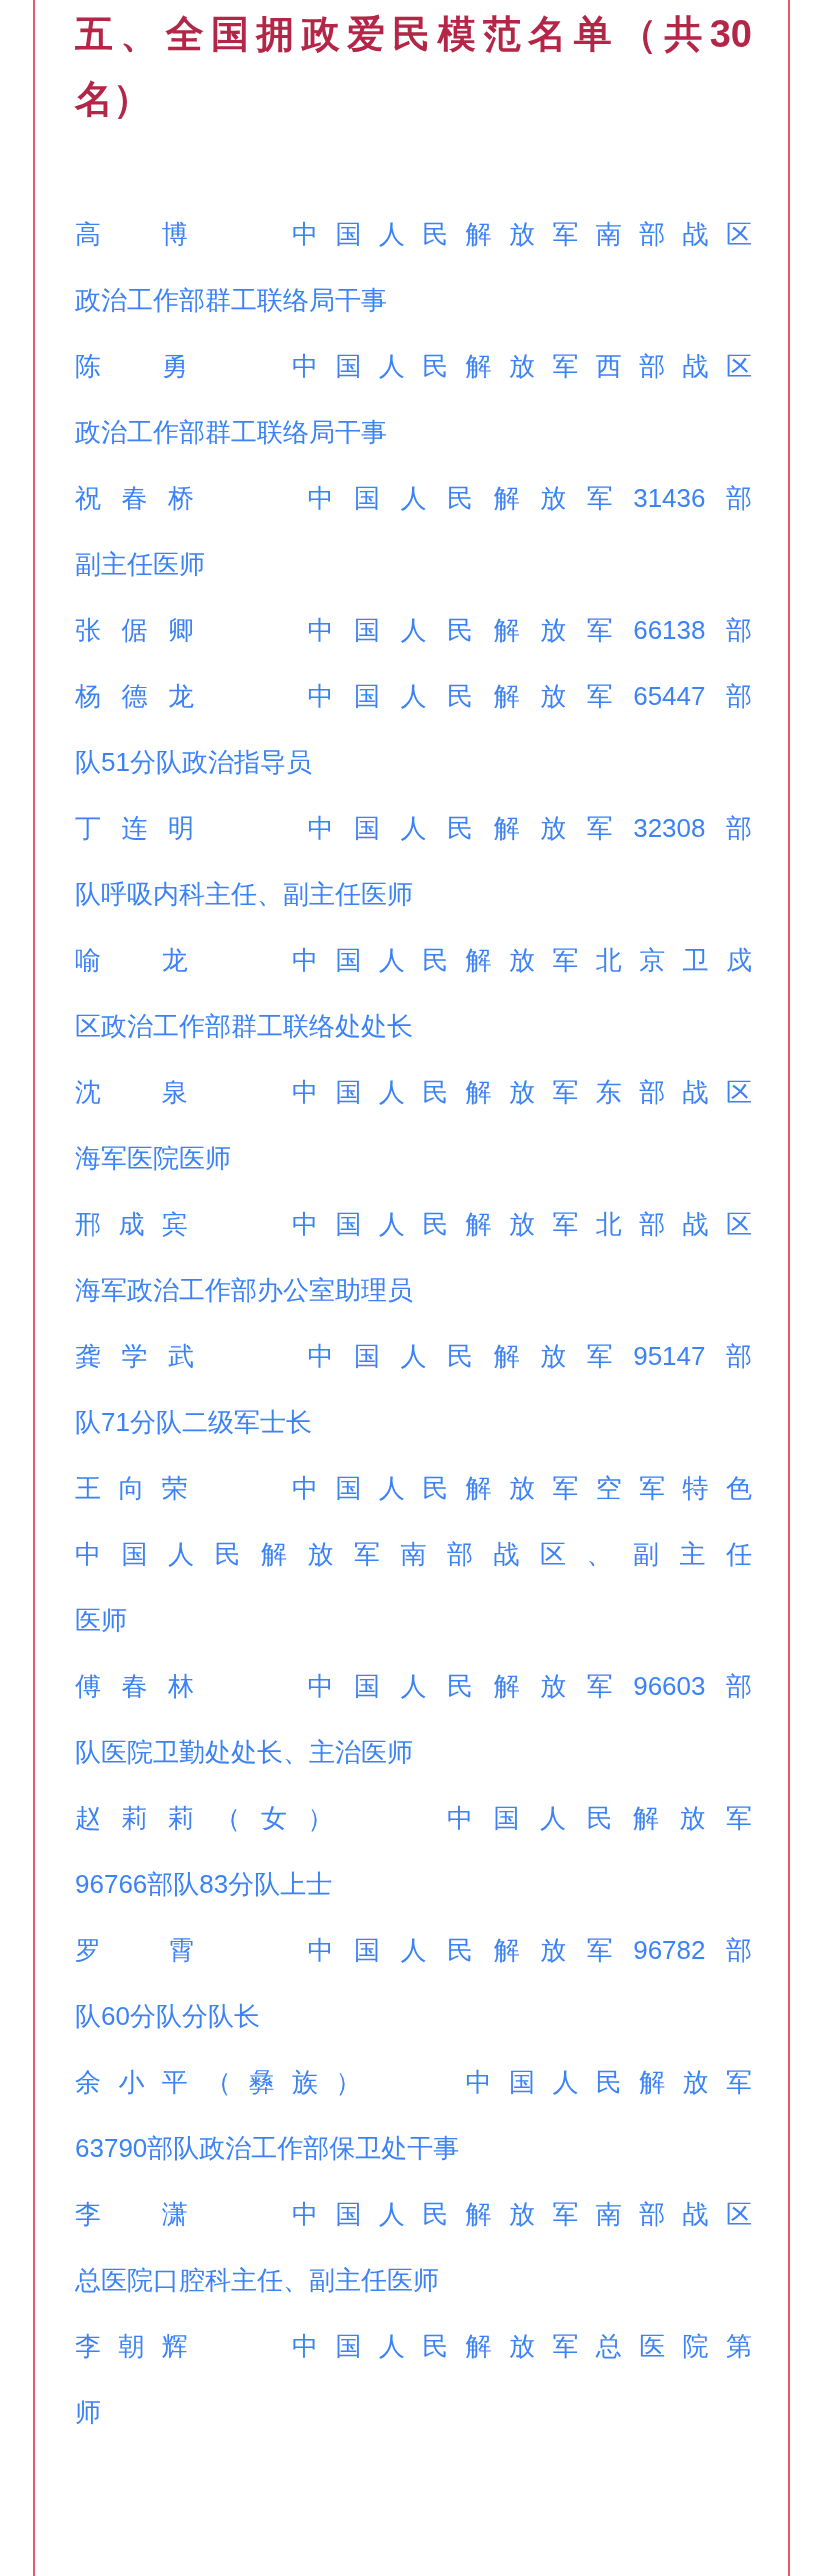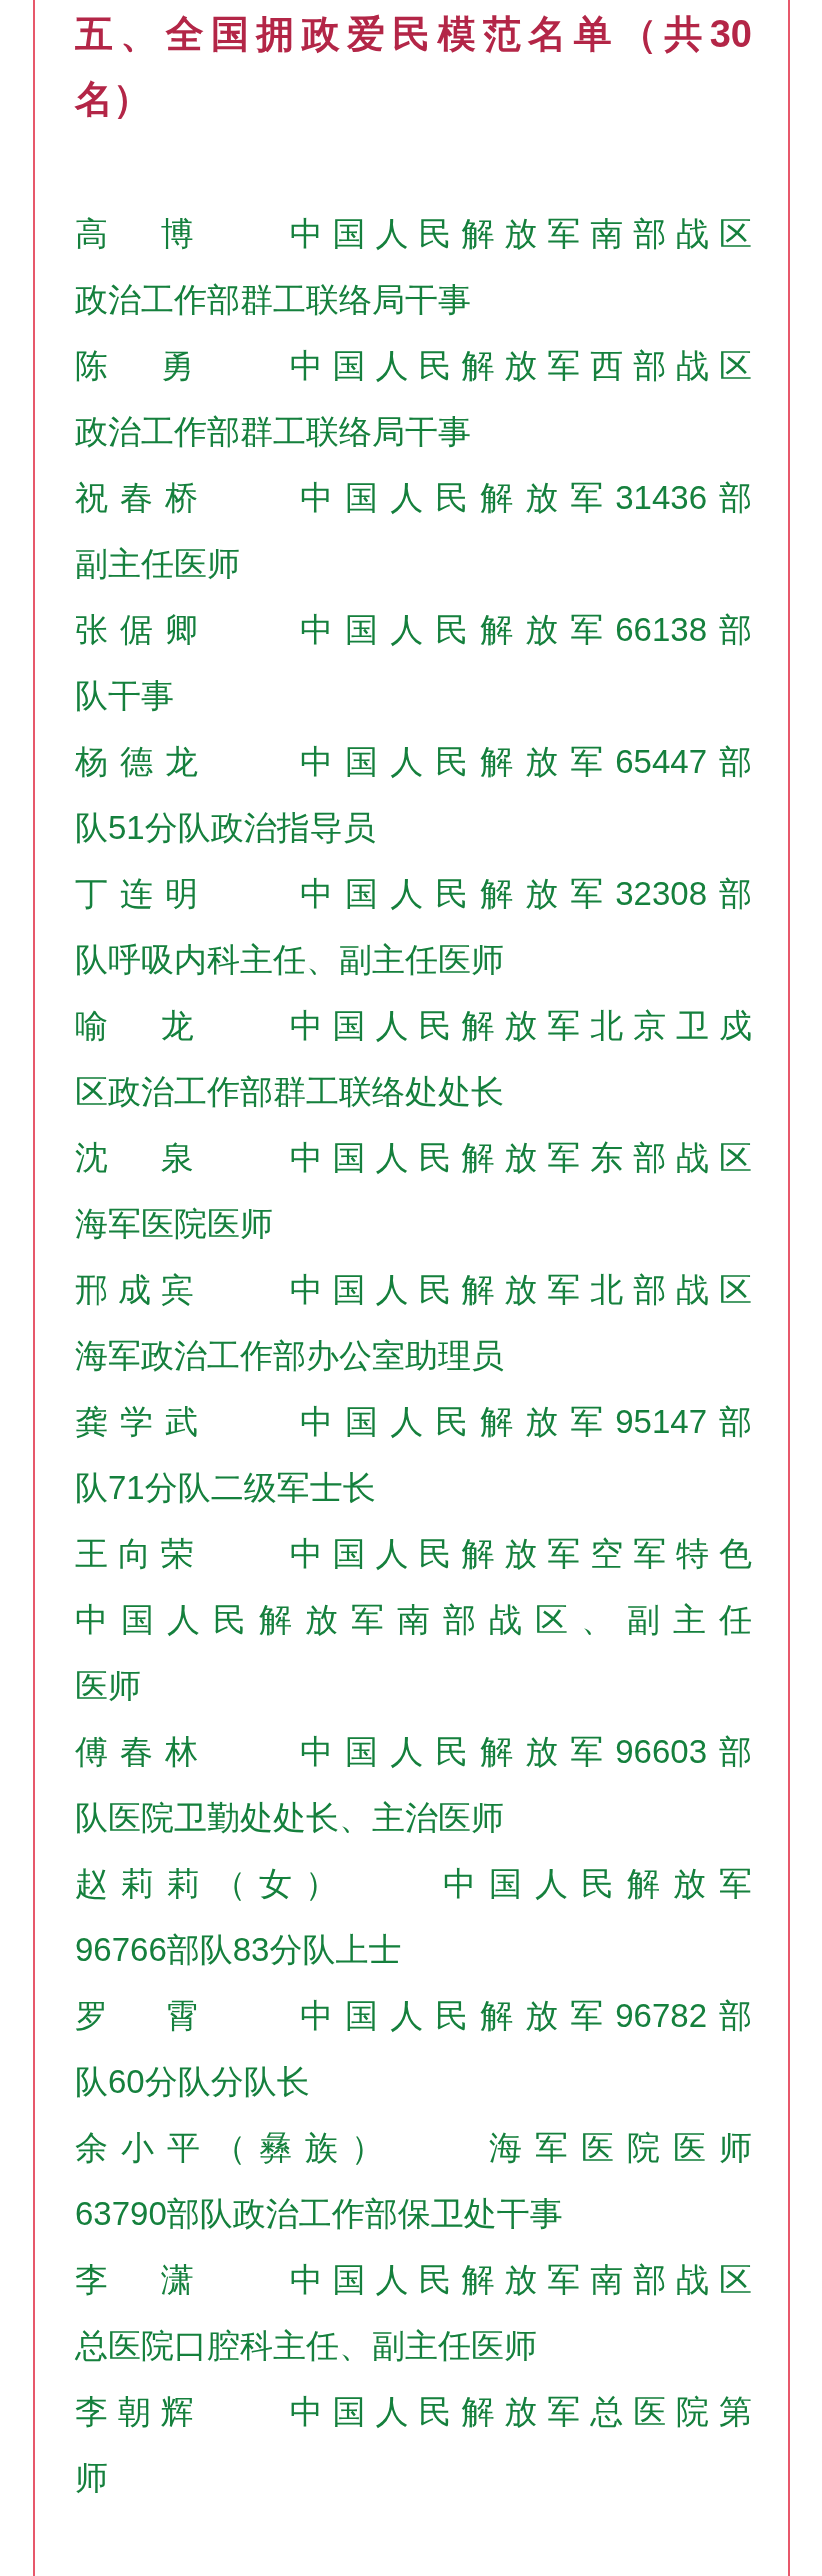--- a/index.html
+++ b/index.html
@@ -23,22 +23,22 @@
   }
   .title {
     padding-top: 1.5px;
     color: #b32647;
     font-size: 38px;
     font-weight: 700;
     line-height: 65px;
   }
   .body {
     margin-top: 69px;
-    color: #15803d;
-    font-size: 33px;
+    color: #3b82f6;
+    font-size: 26px;
     font-weight: 400;
     line-height: 66px;
   }
   .tline, .bline { white-space: pre; }
   .just {
     white-space: normal;
     text-align: justify;
     text-align-last: justify;
   }
 </style>
@@ -54,21 +54,20 @@
         <div class="tline">名）</div>
       </h1>
     <div class="body">
         <div class="bline just">高　博　　中国人民解放军南部战区</div>
         <div class="bline">政治工作部群工联络局干事</div>
         <div class="bline just">陈　勇　　中国人民解放军西部战区</div>
         <div class="bline">政治工作部群工联络局干事</div>
         <div class="bline just">祝春桥　　中国人民解放军31436部</div>
         <div class="bline">副主任医师</div>
         <div class="bline just">张倨卿　　中国人民解放军66138部</div>
-        <div class="bline">队干事</div>
         <div class="bline just">杨德龙　　中国人民解放军65447部</div>
         <div class="bline">队51分队政治指导员</div>
         <div class="bline just">丁连明　　中国人民解放军32308部</div>
         <div class="bline">队呼吸内科主任、副主任医师</div>
         <div class="bline just">喻　龙　　中国人民解放军北京卫戍</div>
         <div class="bline">区政治工作部群工联络处处长</div>
         <div class="bline just">沈　泉　　中国人民解放军东部战区</div>
         <div class="bline">海军医院医师</div>
         <div class="bline just">邢成宾　　中国人民解放军北部战区</div>
         <div class="bline">海军政治工作部办公室助理员</div>
@@ -76,21 +75,21 @@
         <div class="bline">队71分队二级军士长</div>
         <div class="bline just">王向荣　　中国人民解放军空军特色</div>
         <div class="bline just">中国人民解放军南部战区、副主任</div>
         <div class="bline">医师</div>
         <div class="bline just">傅春林　　中国人民解放军96603部</div>
         <div class="bline">队医院卫勤处处长、主治医师</div>
         <div class="bline just">赵莉莉（女）　　中国人民解放军</div>
         <div class="bline">96766部队83分队上士</div>
         <div class="bline just">罗　霄　　中国人民解放军96782部</div>
         <div class="bline">队60分队分队长</div>
-        <div class="bline just">余小平（彝族）　　海军医院医师</div>
+        <div class="bline just">余小平（彝族）　　中国人民解放军</div>
         <div class="bline">63790部队政治工作部保卫处干事</div>
         <div class="bline just">李　潇　　中国人民解放军南部战区</div>
         <div class="bline">总医院口腔科主任、副主任医师</div>
         <div class="bline just">李朝辉　　中国人民解放军总医院第</div>
         <div class="bline">师</div>
       </div>
   </div>
 </div>
 
 

